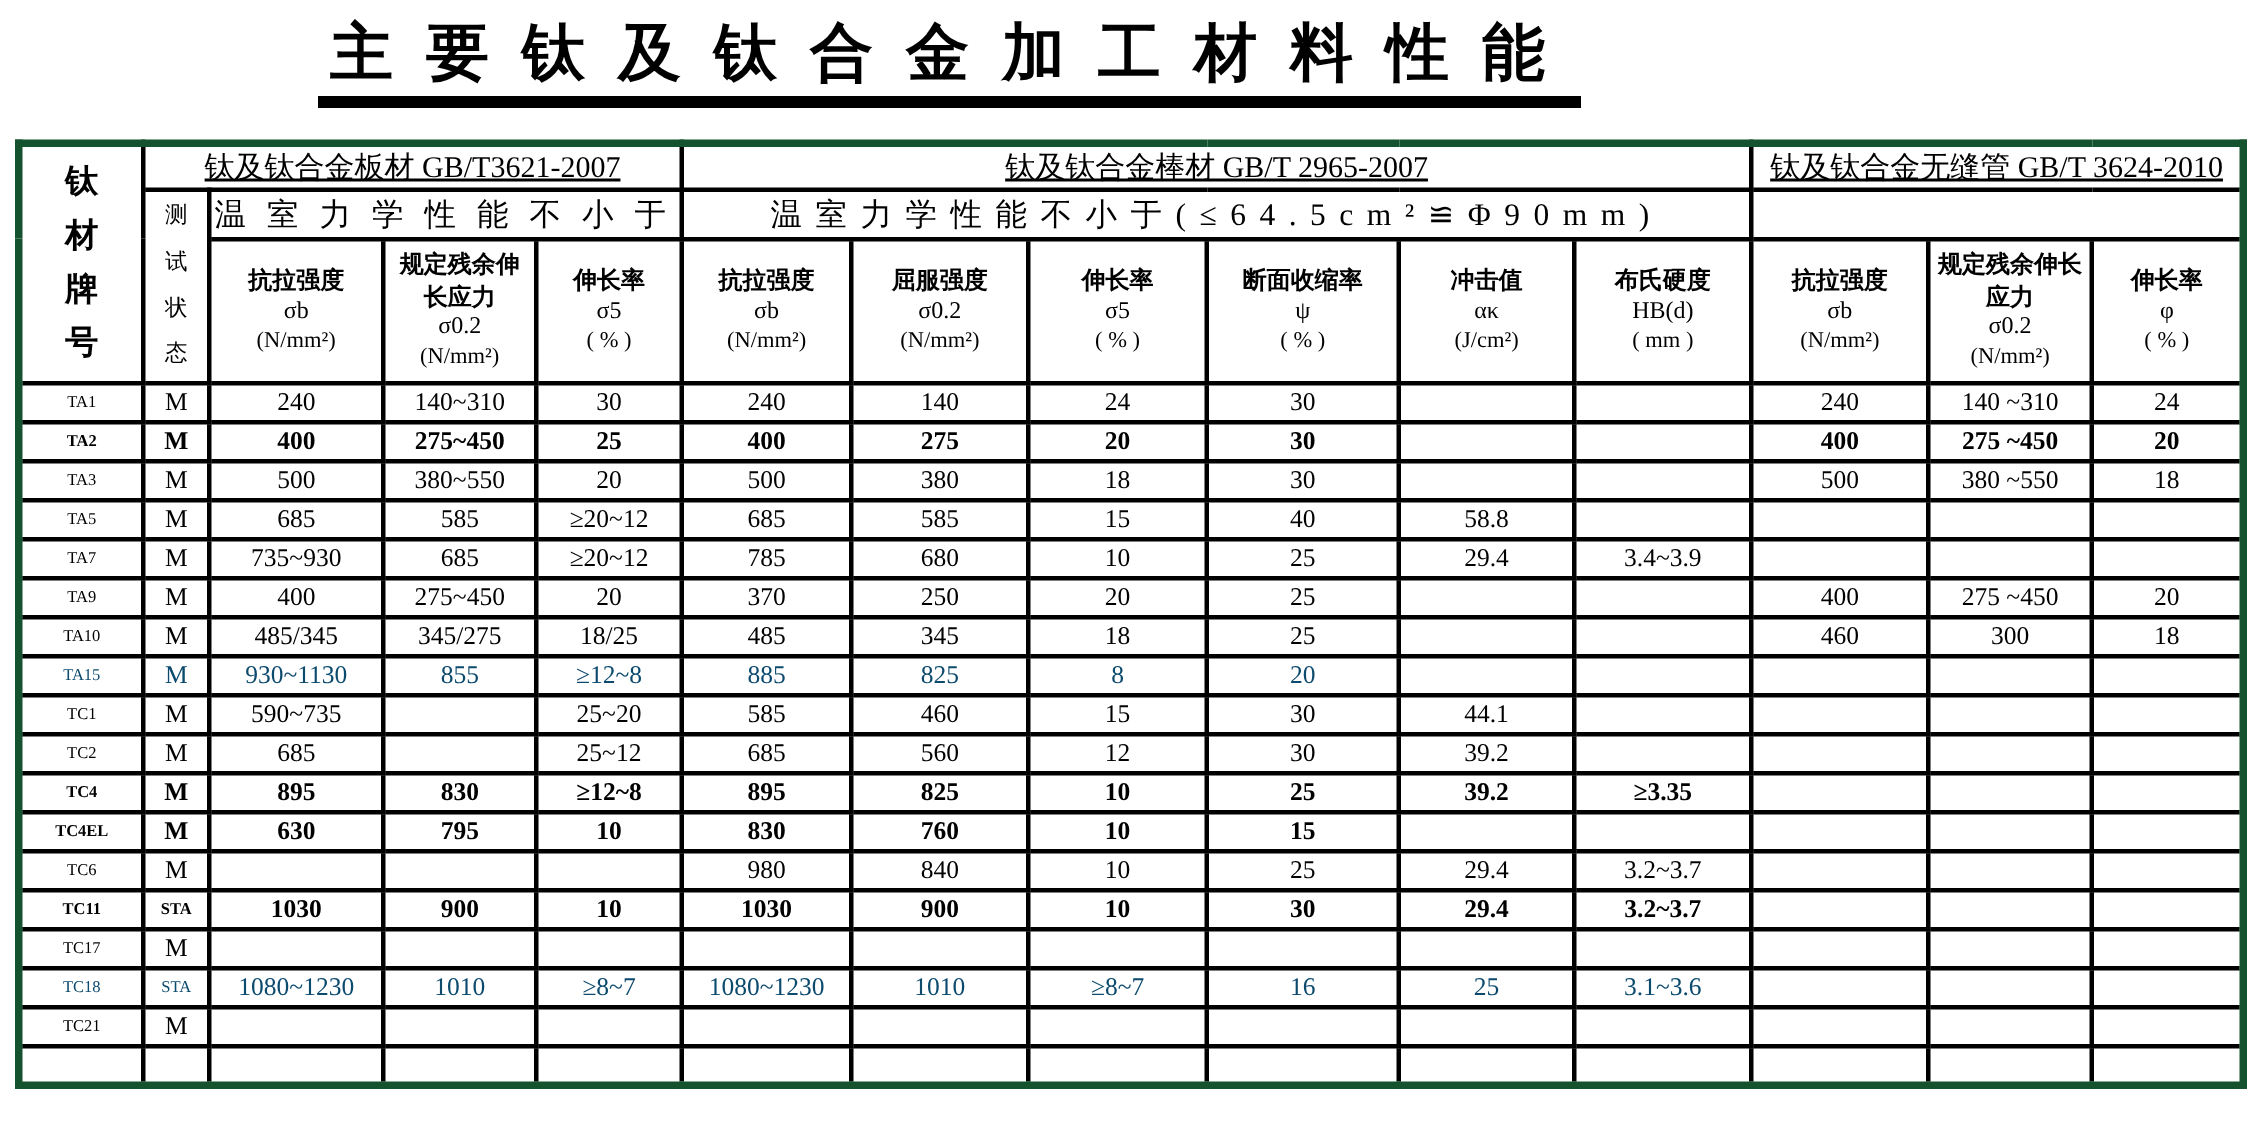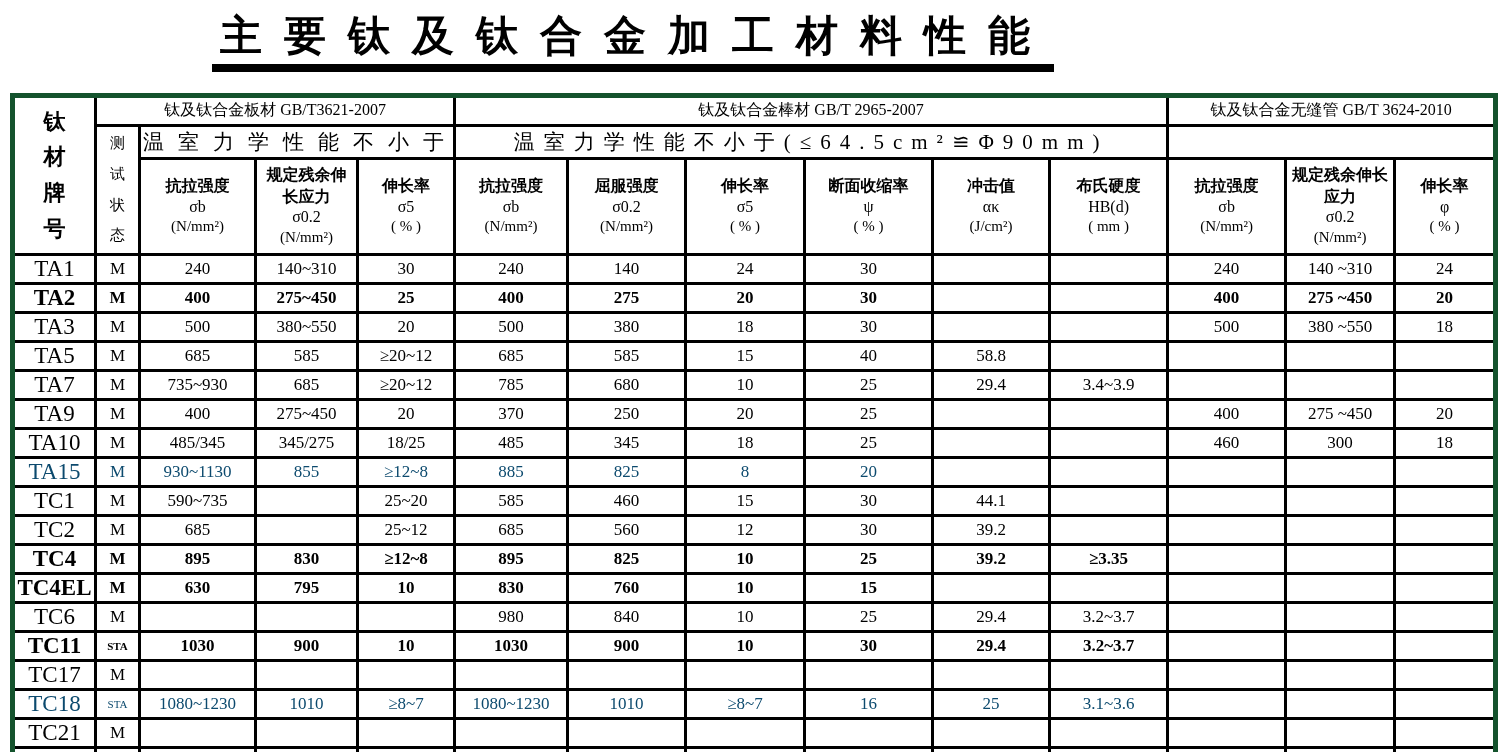--- a/index.html
+++ b/index.html
@@ -32,21 +32,21 @@
     padding:0 2px;
     overflow:hidden;
   }
   table.main th { font-weight:normal; }
 
   tr.hrow1 { height:30px; }
   tr.hrow2 { height:33px; }
   tr.hrow3 { height:96px; }
   tbody tr  { height:26px; }
 
-  .group-label { font-size:16px; }
+  .group-label { font-size:20px;text-decoration:underline; }
   .subtitle   { font-size:21px; white-space:nowrap; }
   .ls-wide    { letter-spacing:14px; }
   .ls-med     { letter-spacing:9px;  }
 
   .vtext {
     display:inline-block;
     width:1.15em;
     word-break:break-all;
     line-break:anywhere;
     text-align:center;
@@ -57,21 +57,21 @@
     font-size:22px;
     line-height:1.62;
   }
   .state-h { font-size:15px; line-height:2.05; }
 
   .cht { font-family:"DejaVu Sans","Liberation Sans",sans-serif; font-weight:bold; font-size:16px; line-height:1.35; }
   .chs { font-size:16px; line-height:1.3; }
   .chu { font-size:15px; line-height:1.3; }
 
   tbody td { font-size:17px; }
-  td.grade { font-size:23px; }
+  td.grade { font-size:11px; }
   td.sta   { font-size:11px; }
 
   tr.red td      { color:#0c4a6e; }
   tr.red-bold td { color:#000000; font-weight:bold; }
 </style>
 </head>
 <body>
 
 
 

